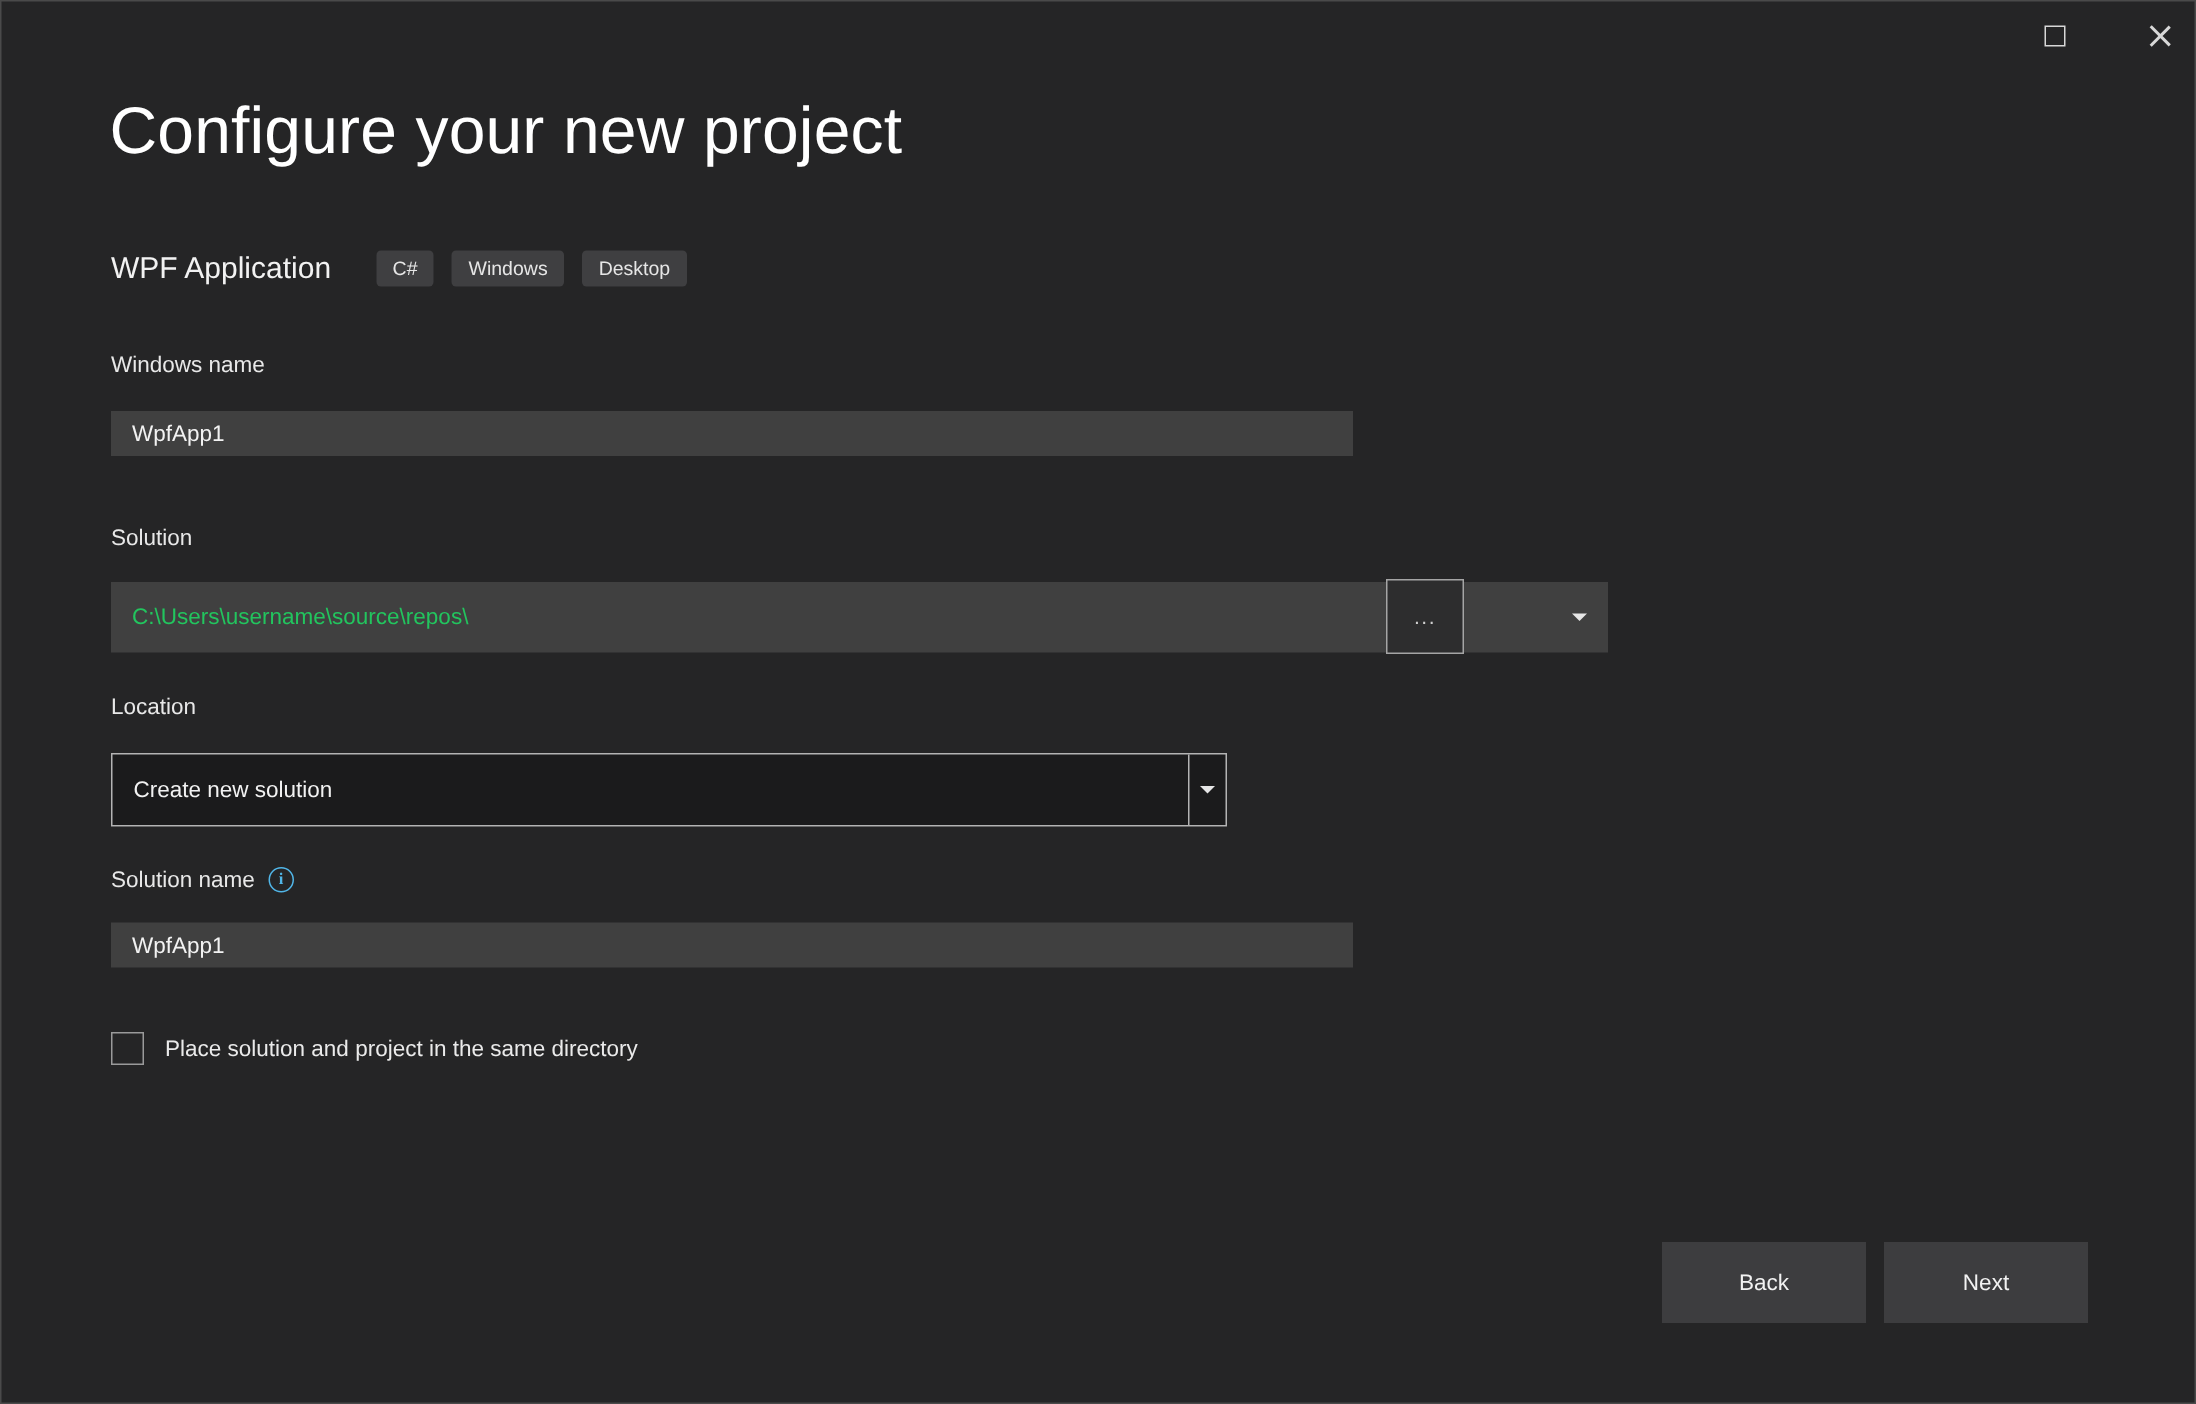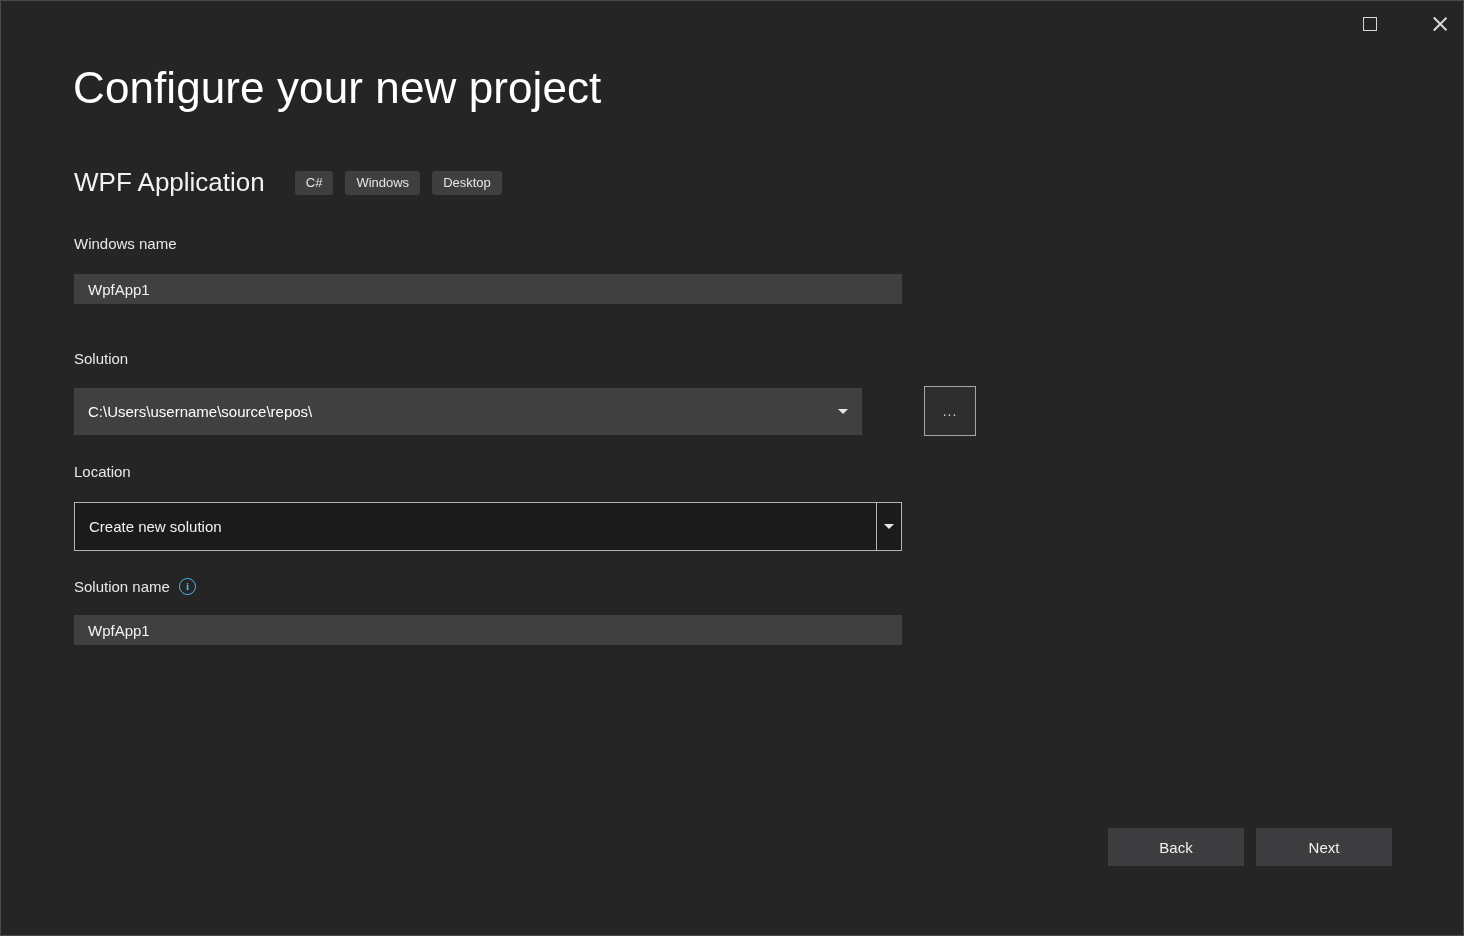--- a/index.html
+++ b/index.html
@@ -84,21 +84,21 @@
   }
 
   #template-row {
     position: absolute;
     left: 73px;
     top: 166px;
     display: flex;
     align-items: center;
   }
   #template-name {
-    font-size: 26px;
+    font-size: 20px;
     font-weight: 300;
     color: #f2f2f2;
     white-space: nowrap;
   }
   .chip {
     margin-left: 12px;
     background: #3f3f41;
     color: #e6e6e6;
     font-size: 13px;
     border-radius: 3px;
@@ -149,29 +149,29 @@
     padding: 0 14px;
     font-size: 15px;
     color: #f2f2f2;
     white-space: nowrap;
     overflow: hidden;
   }
 
   .combo-flat {
     position: absolute;
     left: 73px;
-    width: 788px;
+    width: 998px;
     height: 47px;
     box-sizing: border-box;
     background: #404040;
     display: flex;
     align-items: center;
     padding: 0 14px;
     font-size: 15px;
-    color: #ffffff;
+    color: #22c55e;
     white-space: nowrap;
   }
   .combo-flat .combo-text { flex: 1; overflow: hidden; }
 
   .caret {
     width: 0;
     height: 0;
     border-left: 5px solid transparent;
     border-right: 5px solid transparent;
     border-top: 5px solid #e6e6e6;
@@ -194,21 +194,21 @@
     letter-spacing: 1px;
     padding: 0;
     cursor: default;
     font-family: "Liberation Sans", sans-serif;
   }
 
   #solution-combobox {
     position: absolute;
     left: 73px;
     top: 501px;
-    width: 828px;
+    width: 744px;
     height: 49px;
     box-sizing: border-box;
     background: #1b1b1c;
     border: 1.4px solid #b4b4b4;
     display: flex;
     align-items: stretch;
   }
   #solution-combobox .combo-text {
     flex: 1;
     display: flex;
@@ -247,21 +247,21 @@
     font-size: 15px;
     color: #eaeaea;
     white-space: nowrap;
   }
 
   
   .footer-button {
     position: absolute;
     top: 827px;
     width: 136px;
-    height: 38px;
+    height: 54px;
     background: #3d3d3f;
     border: none;
     color: #f2f2f2;
     font-size: 15px;
     font-family: "Liberation Sans", sans-serif;
     cursor: default;
     display: flex;
     align-items: center;
     justify-content: center;
     padding: 0;
@@ -313,17 +313,21 @@
   </div>
 
   <div class="field-label label-with-icon" style="top:577px">
     <span>Solution name</span>
     <span class="info-icon">i</span>
   </div>
   <div class="textbox" style="top:614px">
     <span>WpfApp1</span>
   </div>
 
+  <div id="same-directory-row">
+    <span class="checkbox-box"></span>
+    <span id="same-directory-label">Place solution and project in the same directory</span>
+  </div>
 
   <button class="footer-button" id="back-button">Back</button>
   <button class="footer-button" id="next-button">Next</button>
 
 </div>
 
 </body></html>

